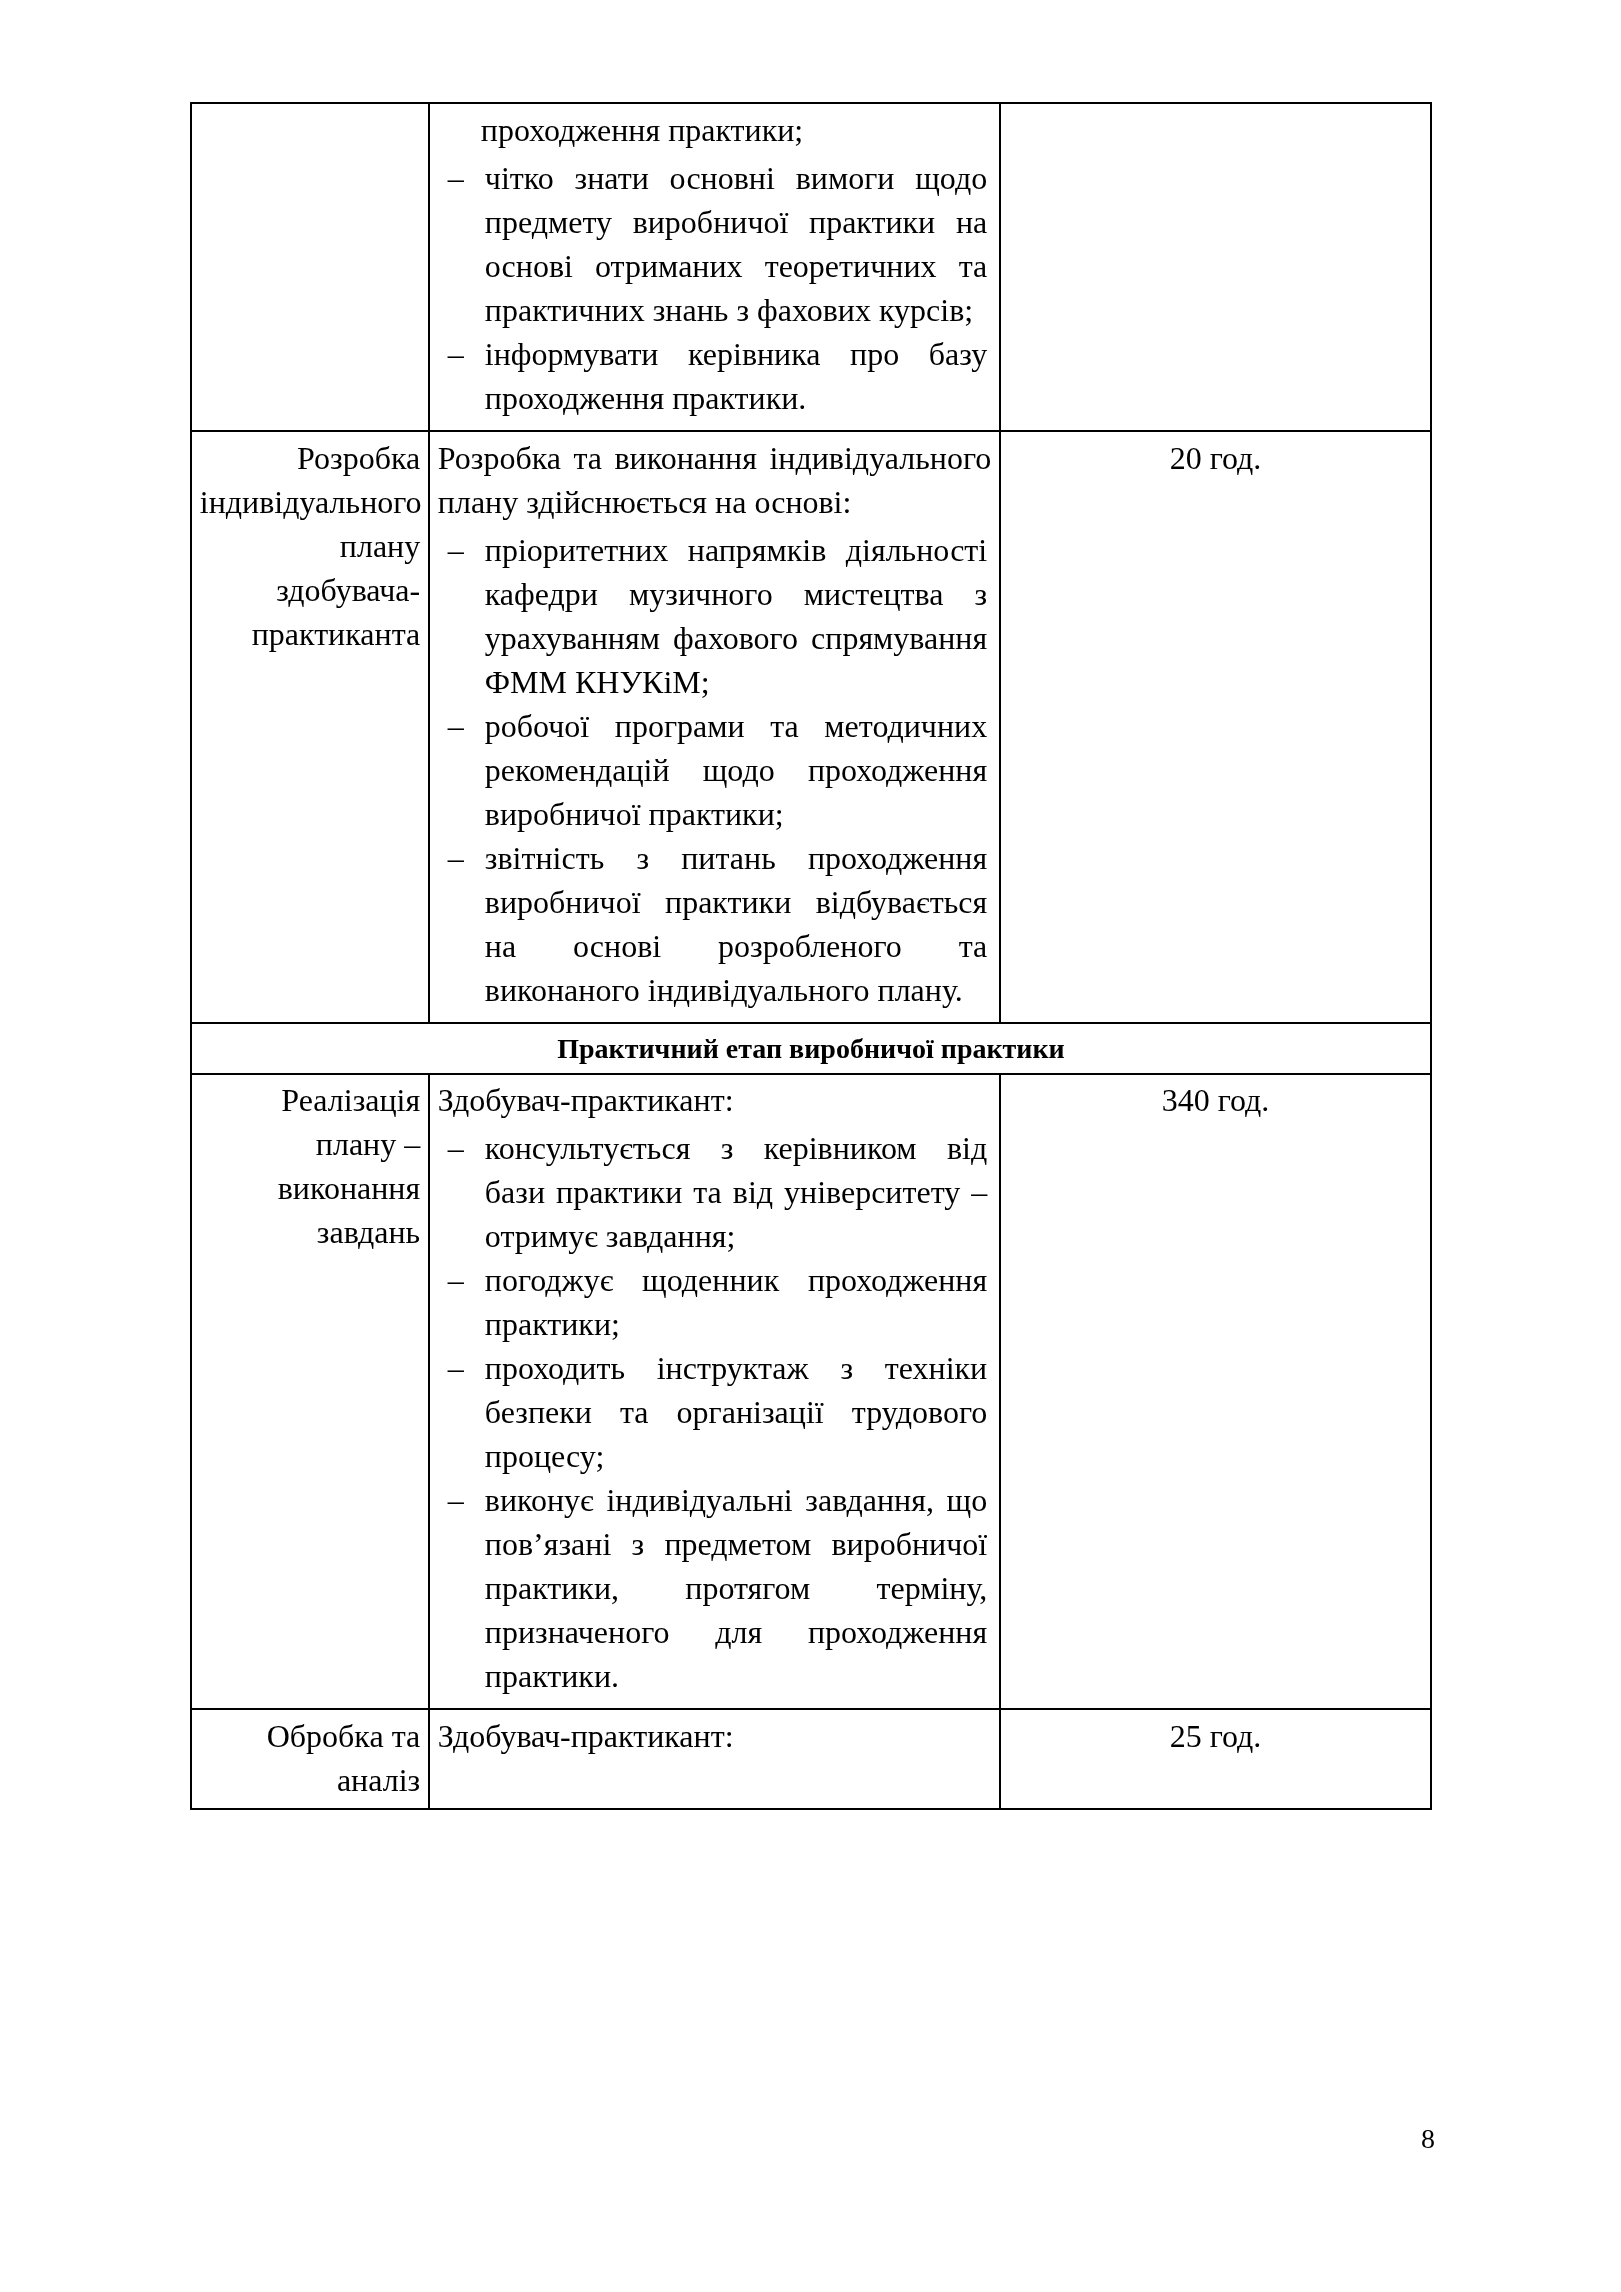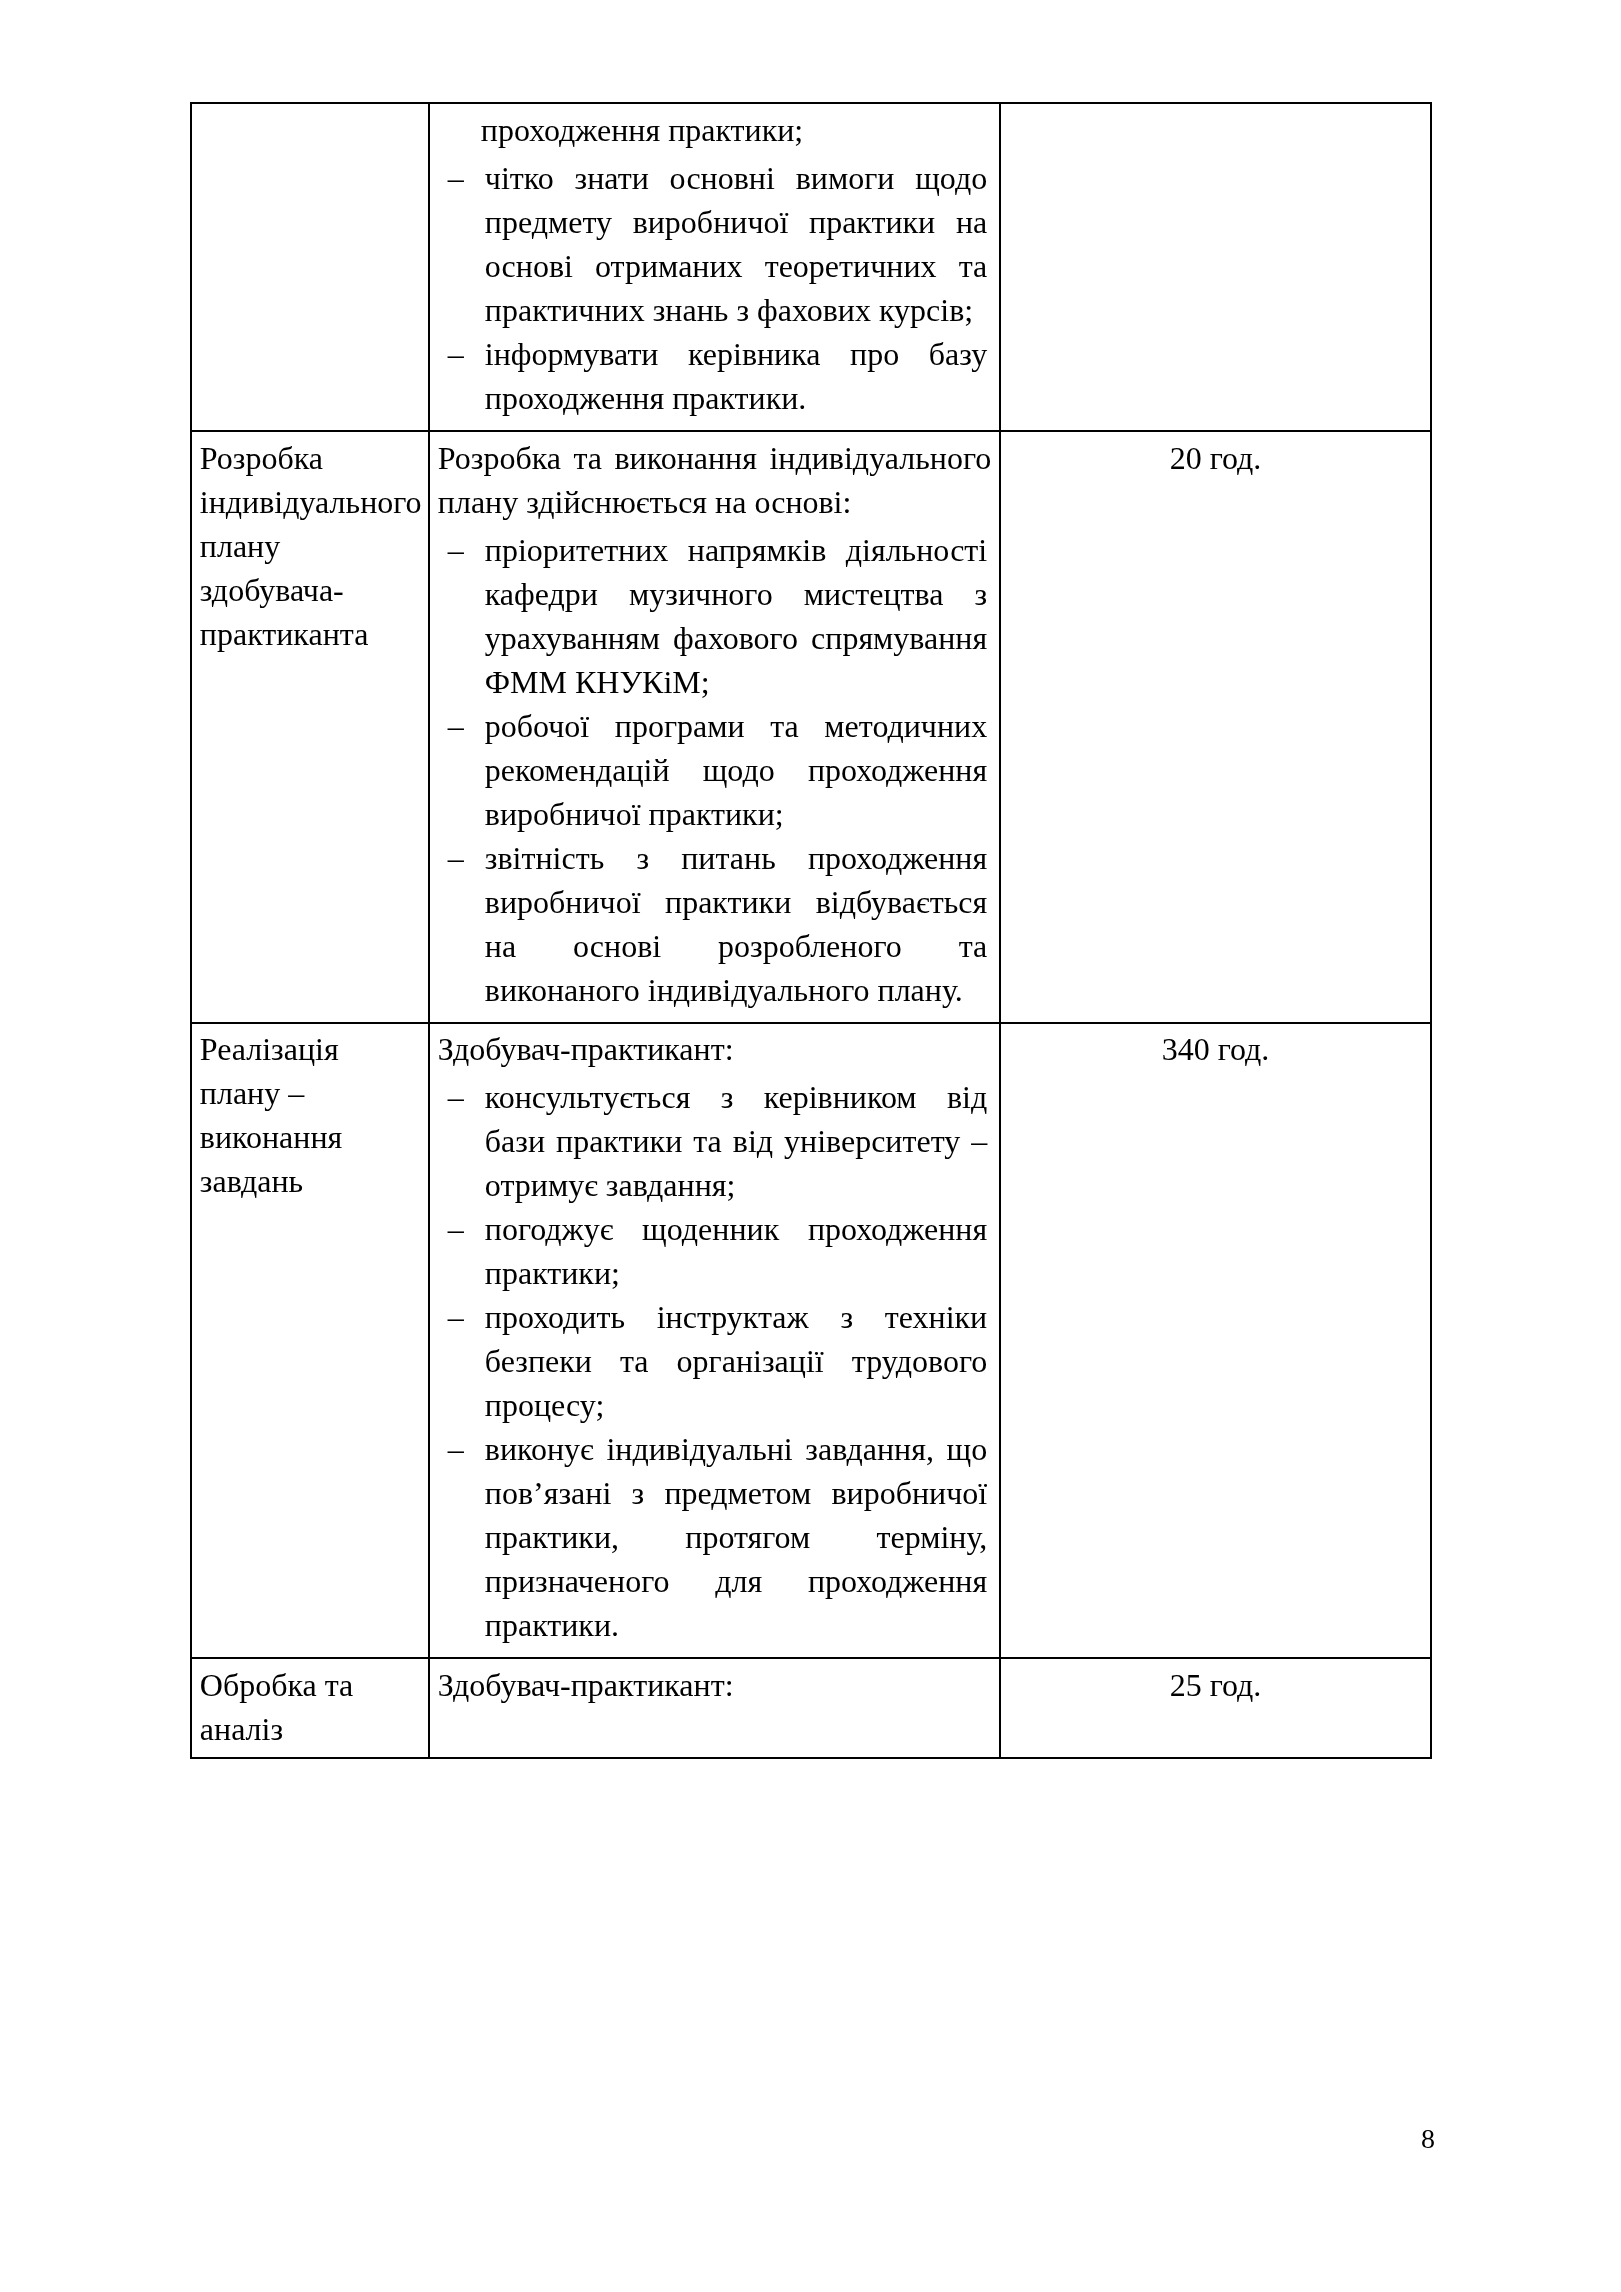--- a/index.html
+++ b/index.html
@@ -104,21 +104,21 @@
     white-space: nowrap;
     margin-left: 14px;
   }
 
   .row-label {
     text-align: left;
     vertical-align: middle;
     font-size: 28px;
     line-height: 44px;
   }
-  .label-block { margin: 0; }
+  .label-block { margin: 0; text-align: right; }
 
   
   .page-number {
     position: absolute;
     right: 186px;
     top: 2122px;
     font-size: 28px;
     line-height: 33px;
     text-align: right;
   }
@@ -162,20 +162,25 @@
             <li>пріоритетних напрямків діяльності кафедри музичного мистецтва з урахуванням фахового спрямування ФММ КНУКіМ;</li>
             <li>робочої програми та методичних рекомендацій щодо проходження виробничої практики;</li>
             <li>звітність з питань проходження виробничої практики відбувається на основі розробленого та виконаного індивідуального плану.</li>
           </ul>
         </td>
         <td class="hours">
           <span>20 год.</span>
         </td>
       </tr>
 
+      <tr class="stage-header">
+        <td colspan="3">
+          <span>Практичний етап виробничої практики</span>
+        </td>
+      </tr>
 
       <tr>
         <td class="row-label">
           <p class="label-block">Реалізація плану – виконання завдань</p>
         </td>
         <td class="cell-content">
           <p class="just">Здобувач-практикант:</p>
           <ul class="dash">
             <li>консультується з керівником від бази практики та від університету – отримує завдання;</li>
             <li>погоджує щоденник проходження практики;</li>

